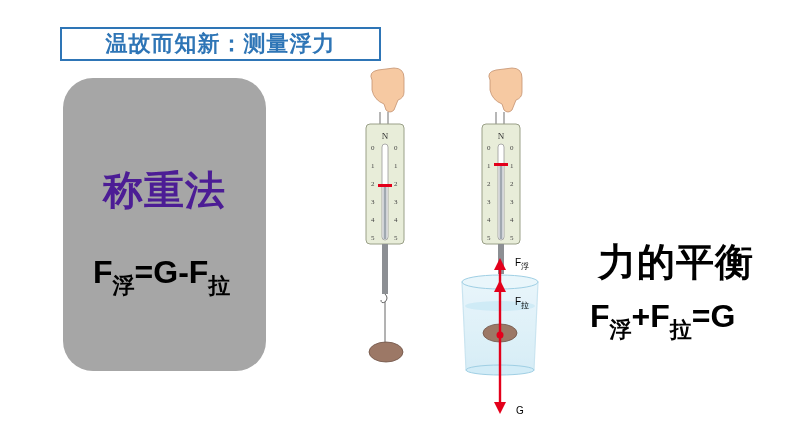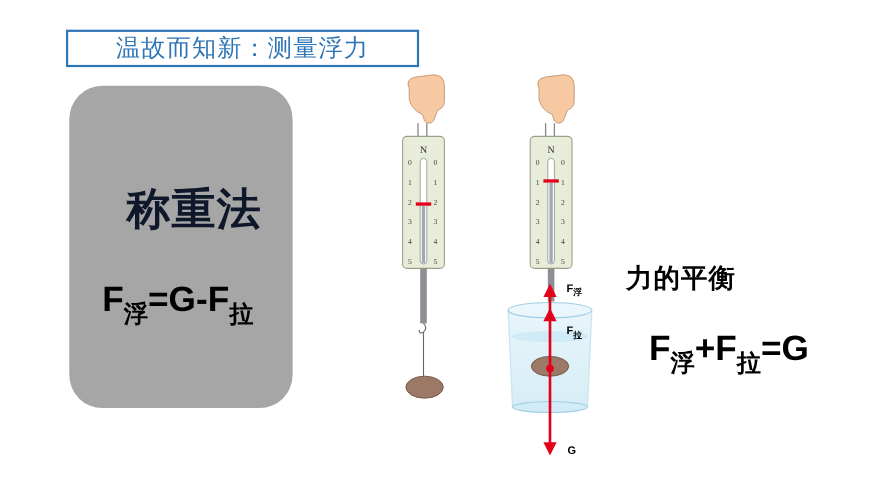--- a/index.html
+++ b/index.html
@@ -4,44 +4,44 @@
   <style>
     html, body { margin:0; padding:0; }
     body {
       width:794px; height:447px; background:#ffffff; position:relative; overflow:hidden;
       font-family:"DejaVu Sans", "Liberation Sans", sans-serif;
     }
     .title-box {
       position:absolute; left:60px; top:27px; width:321px; height:34px;
       border:2px solid #2E75B6; box-sizing:border-box;
       display:flex; align-items:center; justify-content:center;
-      color:#2E75B6; font-size:22px; letter-spacing:1px;
+      color:#2E75B6; font-size:22px; letter-spacing:1px;font-weight:bold;
     }
     .card {
       position:absolute; left:63px; top:78px; width:203px; height:293px;
       background:#A6A6A6; border-radius:30px;
     }
     .method {
       position:absolute; left:0; width:100%; top:85px; text-align:center;
-      color:#0f172a; font-weight:bold; font-size:40px; letter-spacing:1px;padding-left:12px;
+      color:#4c1d95; font-weight:bold; font-size:40px; letter-spacing:1px;
     }
     .formula {
       position:absolute; font-family:"Liberation Sans", sans-serif; font-weight:bold;
       color:#000; white-space:nowrap;
     }
     .formula .big { font-size:32px; }
     .formula .sub { font-size:22px; position:relative; top:10px; font-family:"DejaVu Sans", sans-serif; font-weight:bold; }
     .card .formula { left:30px; top:176px; }
     .balance-title {
-      position:absolute; left:569px; top:237px; font-size:24px; font-weight:bold; color:#000;
+      position:absolute; left:598px; top:237px; font-size:38px; font-weight:bold; color:#000;
       letter-spacing:1px;
     }
     .balance-formula { left:590px; top:298px; }
     .scene { position:absolute; left:0; top:0; }
-    .lbl { position:absolute; font-family:"Liberation Sans", sans-serif; font-weight:bold; color:#000; }
+    .lbl { position:absolute; font-family:"Liberation Sans", sans-serif; font-weight:normal; color:#000; }
     .lbl .s { font-family:"DejaVu Sans", sans-serif; font-size:8px; position:relative; top:3px; }
   </style>
 </head>
 <body>
 
 <div class="title-box">
   <span>温故而知新：测量浮力</span>
 </div>
 
 <div class="card">

